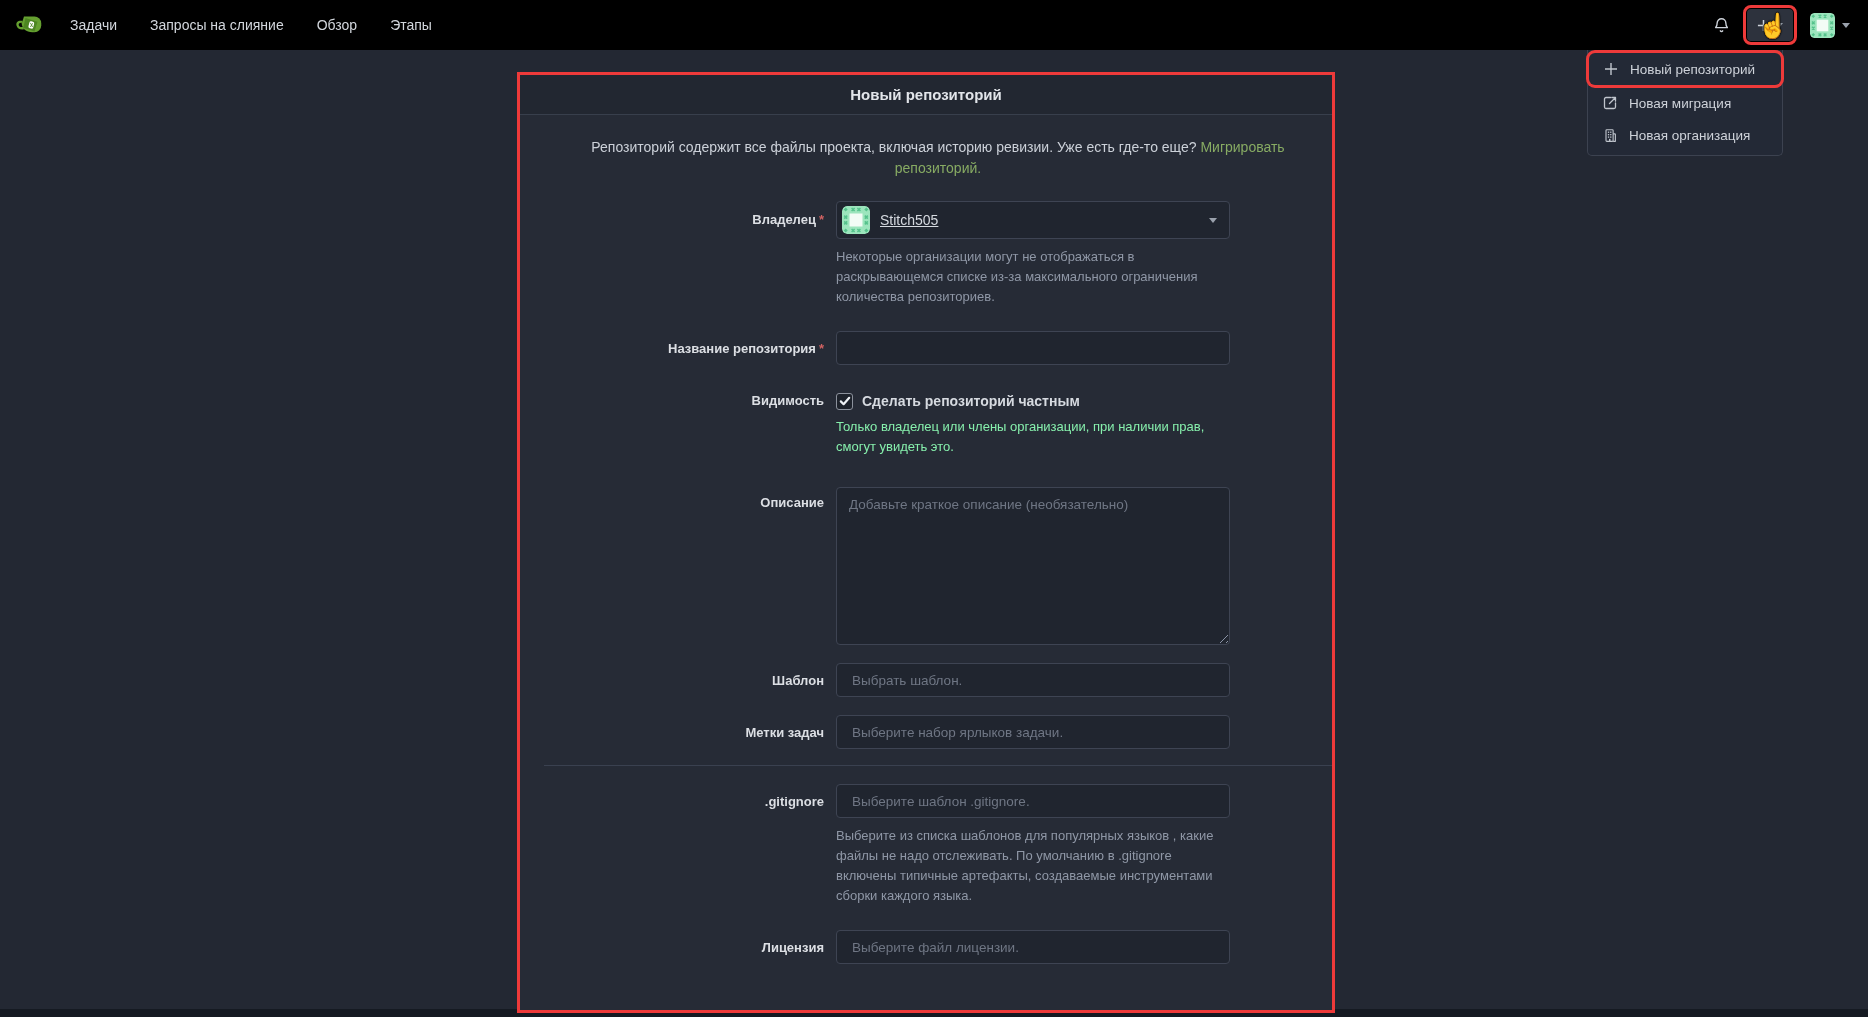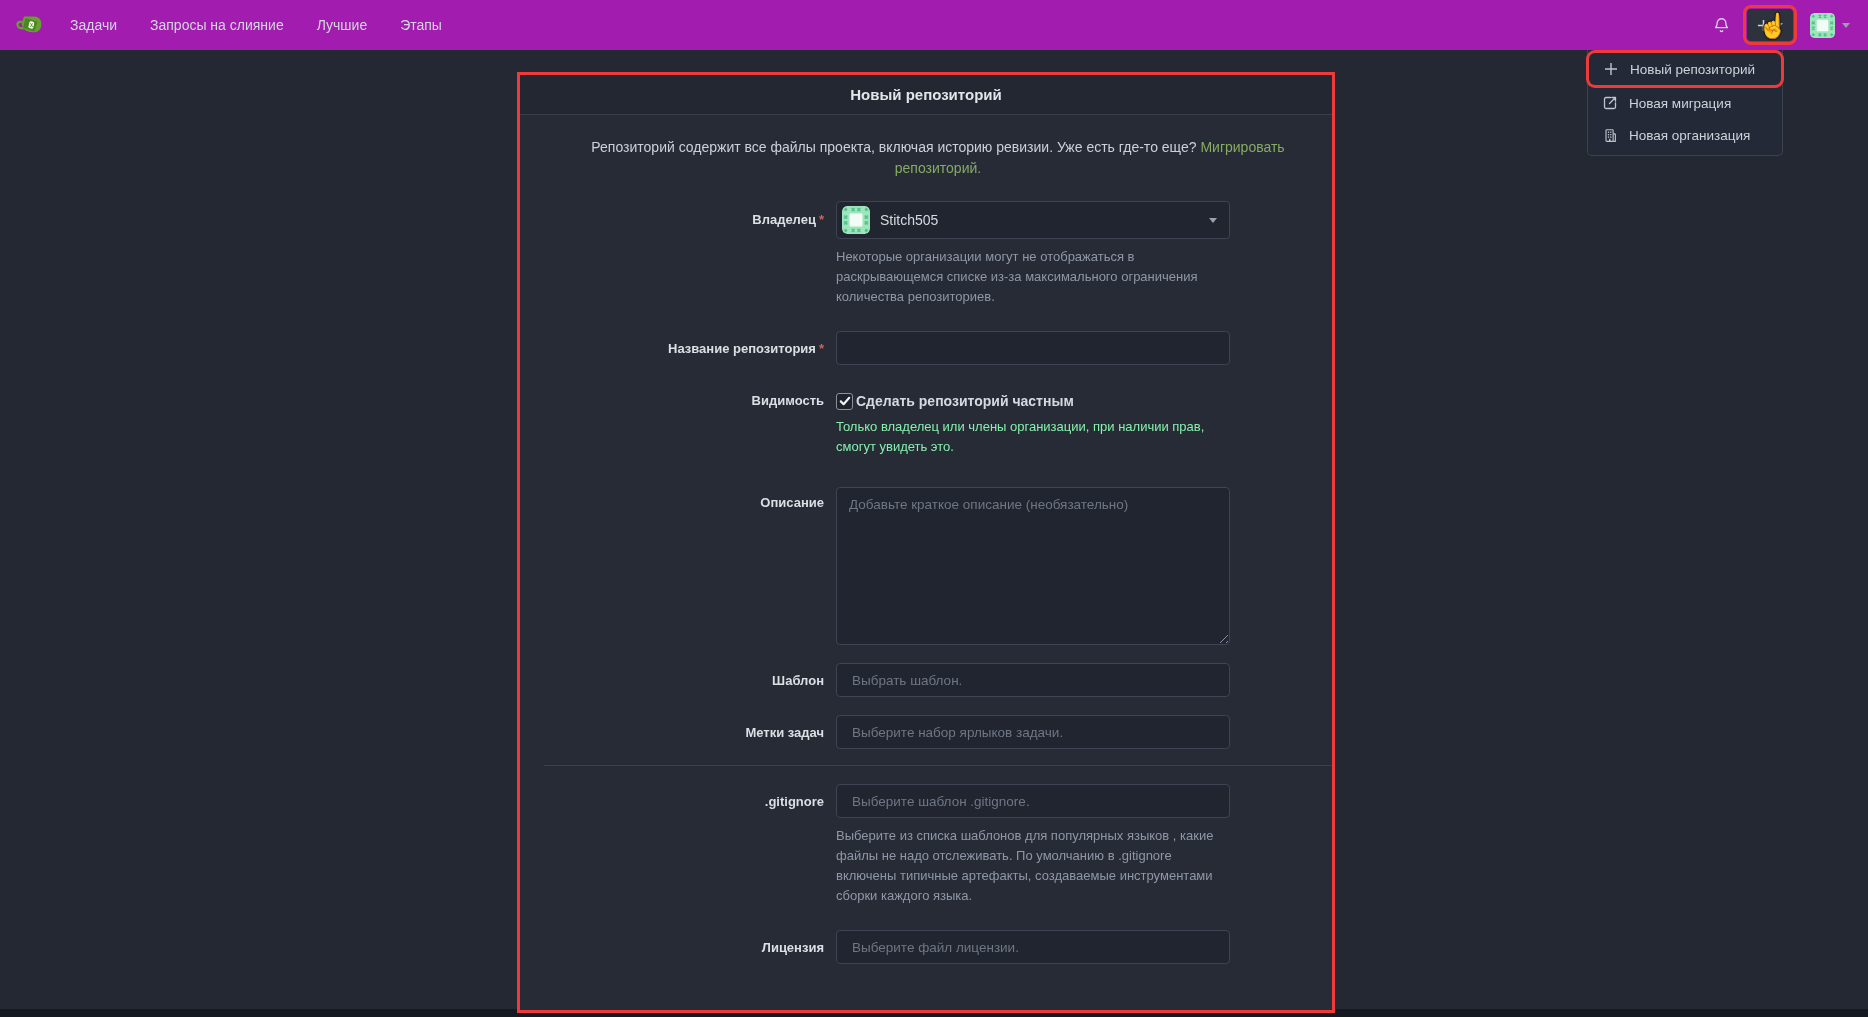--- a/index.html
+++ b/index.html
@@ -7,21 +7,21 @@
   body {
     font-family:"Liberation Sans", sans-serif;
     background:#232833;
     color:#ccd1d9;
     position:relative;
   }
 
   
   .navbar {
     position:absolute; left:0; top:0; width:1868px; height:50px;
-    background:#a21caf; display:flex; align-items:center; z-index:40;
+    background:#000000; display:flex; align-items:center; z-index:40;
   }
   .logo { margin-left:15px; width:27px; height:27px; cursor:pointer; }
   .nav-links { display:flex; align-items:center; margin-left:28px; gap:33px; }
   .nav-links a { color:#d3d7dd; font-size:14px; text-decoration:none; cursor:pointer; }
   .navbar-right { position:absolute; right:18px; top:0; height:50px; display:flex; align-items:center; gap:13px; }
   .bell { display:flex; align-items:center; cursor:pointer; }
   .plus-annot {
     border:3px solid #ee3a3a; border-radius:8px; padding:1px;
   }
   .plus-btn {
@@ -77,27 +77,27 @@
   .flabel .req { color:#d06262; margin-left:3px; font-weight:bold; }
   .control { margin-left:12px; width:394px; flex:0 0 394px; }
 
   .text-input, .owner-select, .desc-textarea {
     width:394px; background:#20252f; border:1px solid #3e4453; border-radius:4px;
     color:#d6dae0; font-family:"Liberation Sans", sans-serif;
   }
   .text-input { height:34px; font-size:13.5px; padding:0 15px; outline:none; }
   .text-input::placeholder, .desc-textarea::placeholder { color:#6f7684; opacity:1; }
 
-  .owner-select { height:38px; display:flex; align-items:center; padding:0 12px 0 5px; cursor:pointer; }
+  .owner-select { height:38px; display:flex; align-items:center; padding:0 12px 0 5px; cursor:pointer;text-decoration:underline; }
   .avatar-md { width:28px; height:28px; border-radius:5px; display:block; }
   .owner-value { margin-left:10px; font-size:14px; flex:1; }
 
   .help { margin-top:8px; font-size:13px; line-height:20px; color:#8f97a6; }
 
-  .vis-row { display:flex; align-items:center; gap:3px; height:20px; }
+  .vis-row { display:flex; align-items:center; gap:9px; height:20px; }
   .checkbox {
     width:17px; height:17px; border:1px solid #8b919c; border-radius:3px;
     background:#1d222b; display:flex; align-items:center; justify-content:center; cursor:pointer;
   }
   .vis-label { font-size:14px; font-weight:bold; color:#d6dae0; cursor:pointer; }
   .vis-help { margin-top:6px; font-size:13px; line-height:20px; color:#86efac; width:394px; }
 
   .desc-wrap { position:relative; width:394px; }
   .desc-textarea {
     height:158px; font-size:13.5px; padding:9px 12px; resize:none; outline:none; display:block;
@@ -125,21 +125,21 @@
       <path d="M12 6 h14 a9 9 0 0 1 9 9 v3 a9 9 0 0 1 -9 9 h-3 C15 27 9 22 9 15 z" fill="#65a030"></path>
       <path d="M10 12 c-6 -1 -9 2 -8 6 c1 4 5 6 10 5 l-1 -3 c-3 0.5 -5.5 -0.5 -6 -2.5 c-0.5 -2 1 -3.5 4.5 -3z" fill="#65a030"></path>
       <path d="M14 8 L30 13 L26 26 L11 21 z" fill="#4c8522"></path>
       <rect x="18.5" y="12.5" width="6.5" height="9.5" rx="2.2" fill="#ffffff" transform="rotate(14 21.7 17.2)"></rect>
       <path d="M20.5 14.5 l3 5.5 M23.5 15 l-3 5" stroke="#4c8522" stroke-width="1.1" fill="none"></path>
     </svg>
   </div>
   <nav class="nav-links">
     <a>Задачи</a>
     <a>Запросы на слияние</a>
-    <a>Лучшие</a>
+    <a>Обзор</a>
     <a>Этапы</a>
   </nav>
   <div class="navbar-right">
     <span class="bell">
       <svg width="17" height="19" viewBox="0 0 16 16" fill="none" stroke="#ced3da" stroke-width="1.3" stroke-linecap="round" stroke-linejoin="round">
         <path d="M8 1.6 a4.1 4.1 0 0 0 -4.1 4.1 c0 3 -1.4 4.3 -1.4 4.3 h11 s-1.4 -1.3 -1.4 -4.3 A4.1 4.1 0 0 0 8 1.6 z"></path>
         <path d="M6.9 13 a1.3 1.3 0 0 0 2.2 0"></path>
       </svg>
     </span>
     <div class="plus-annot">

